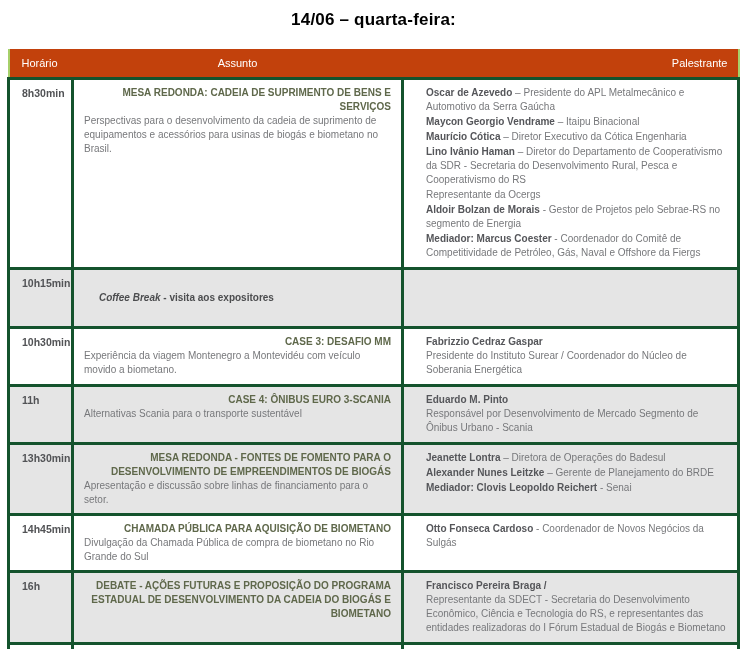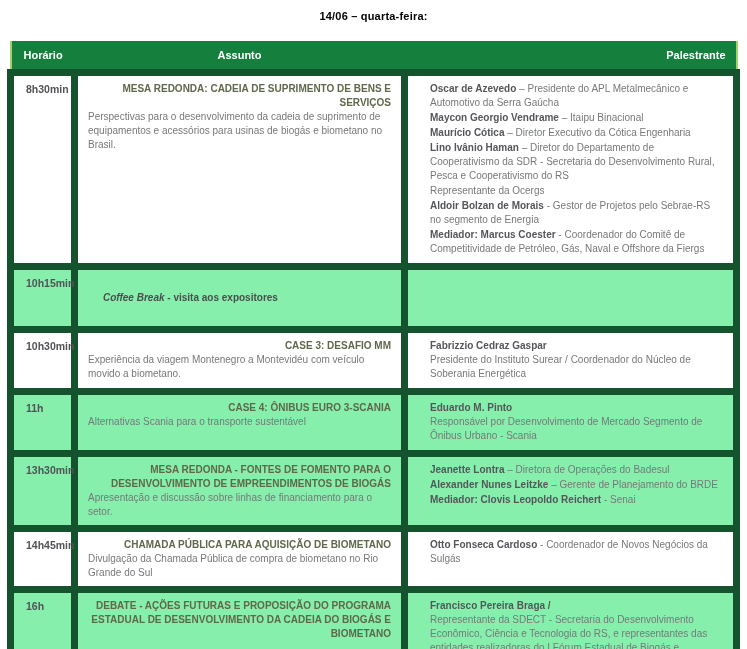--- a/index.html
+++ b/index.html
@@ -6,55 +6,55 @@
   html, body { margin: 0; padding: 0; background: #ffffff; }
   body {
     width: 747px; height: 649px;
     font-family: "Liberation Sans", sans-serif;
     color: #77787b;
     overflow: hidden;
   }
   .page { width: 747px; padding-top: 6px; }
   .page-title {
     text-align: center;
-    font-size: 11px;
+    font-size: 17px;
     font-weight: bold;
     color: #000000;
     margin: 4px 0 19px 0;
     letter-spacing: 0.2px;
   }
   table.agenda {
     border-collapse: collapse;
     table-layout: fixed;
     width: 733px;
     margin-left: 7px;
     border: 2px solid #a6d06a;
     border-top: none;
   }
   thead th {
-    background: #15803d;
+    background: #c2410c;
     color: #ffffff;
     font-size: 11px;
-    font-weight: bold;
+    font-weight: normal;
     padding: 8px 10px;
     border: none;
   }
   th.col-time { width: 64px; text-align: left; padding-left: 12px; }
   th.col-subject { width: 330px; text-align: center; }
   th.col-speaker { text-align: right; }
   tbody td {
-    border: 7px solid #14532d;
+    border: 3px solid #14532d;
     vertical-align: top;
     font-size: 10px;
     line-height: 14px;
     padding: 6px 10px;
     color: #77787b;
     background: #ffffff;
   }
-  tbody tr.alt td { background: #86efac; }
+  tbody tr.alt td { background: #e5e5e5; }
   td.col-time {
     color: #525356;
     font-weight: bold;
     padding-left: 12px;
     font-size: 10.5px;
   }
   .subject-title {
     color: #5f684b;
     font-weight: bold;
     margin: 0;

